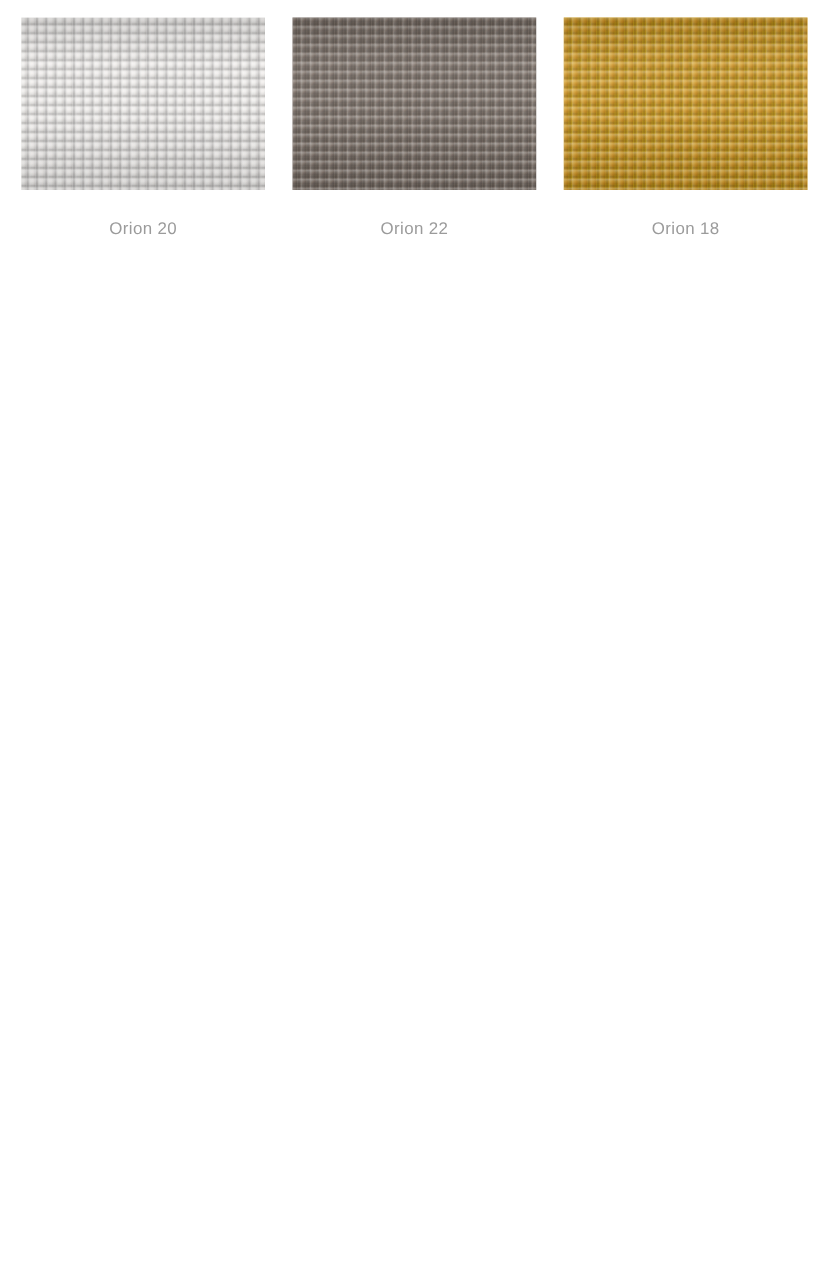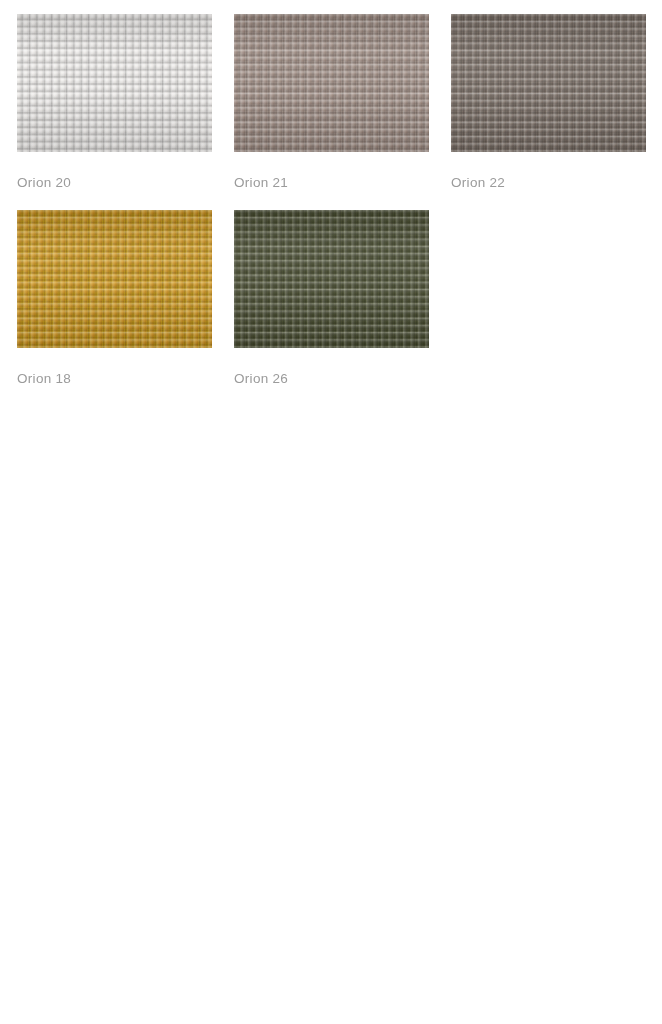--- a/index.html
+++ b/index.html
@@ -101,66 +101,50 @@
         rgba(0,0,0,0.10) 0%,
         rgba(255,255,255,0.07) 26%,
         rgba(255,255,255,0.05) 55%,
         rgba(0,0,0,0.09) 100%
       );
   }
 
   
   .swatch-label {
     margin-top: 24px;
-    text-align: left;
+    text-align: center;
     font-size: 13.5px;
     line-height: 1;
     letter-spacing: 0.3px;
     color: #9b9b9b;
     font-weight: 400;
   }
 </style>
 </head>
 <body>
 
 <div class="swatch-grid">
     <div class="swatch-cell">
       <div class="swatch-tile" style="background-color: rgb(240, 238, 236);">
         <div class="weave"></div>
         <div class="weave-offset"></div>
         <div class="weave-shade"></div>
       </div>
       <div class="swatch-label">Orion 20</div>
     </div>
     <div class="swatch-cell">
-      <div class="swatch-tile" style="background-color: rgb(163, 145, 136);">
-        <div class="weave"></div>
-        <div class="weave-offset"></div>
-        <div class="weave-shade"></div>
-      </div>
-      <div class="swatch-label">Orion 21</div>
-    </div>
-    <div class="swatch-cell">
       <div class="swatch-tile" style="background-color: rgb(125, 113, 104);">
         <div class="weave"></div>
         <div class="weave-offset"></div>
         <div class="weave-shade"></div>
       </div>
       <div class="swatch-label">Orion 22</div>
     </div>
     <div class="swatch-cell">
       <div class="swatch-tile" style="background-color: rgb(208, 154, 22);">
         <div class="weave"></div>
         <div class="weave-offset"></div>
         <div class="weave-shade"></div>
       </div>
       <div class="swatch-label">Orion 18</div>
     </div>
-    <div class="swatch-cell">
-      <div class="swatch-tile" style="background-color: rgb(74, 79, 48);">
-        <div class="weave"></div>
-        <div class="weave-offset"></div>
-        <div class="weave-shade"></div>
-      </div>
-      <div class="swatch-label">Orion 26</div>
-    </div>
     <div class="swatch-cell is-empty"></div>
   </div>
 
 </body></html>

